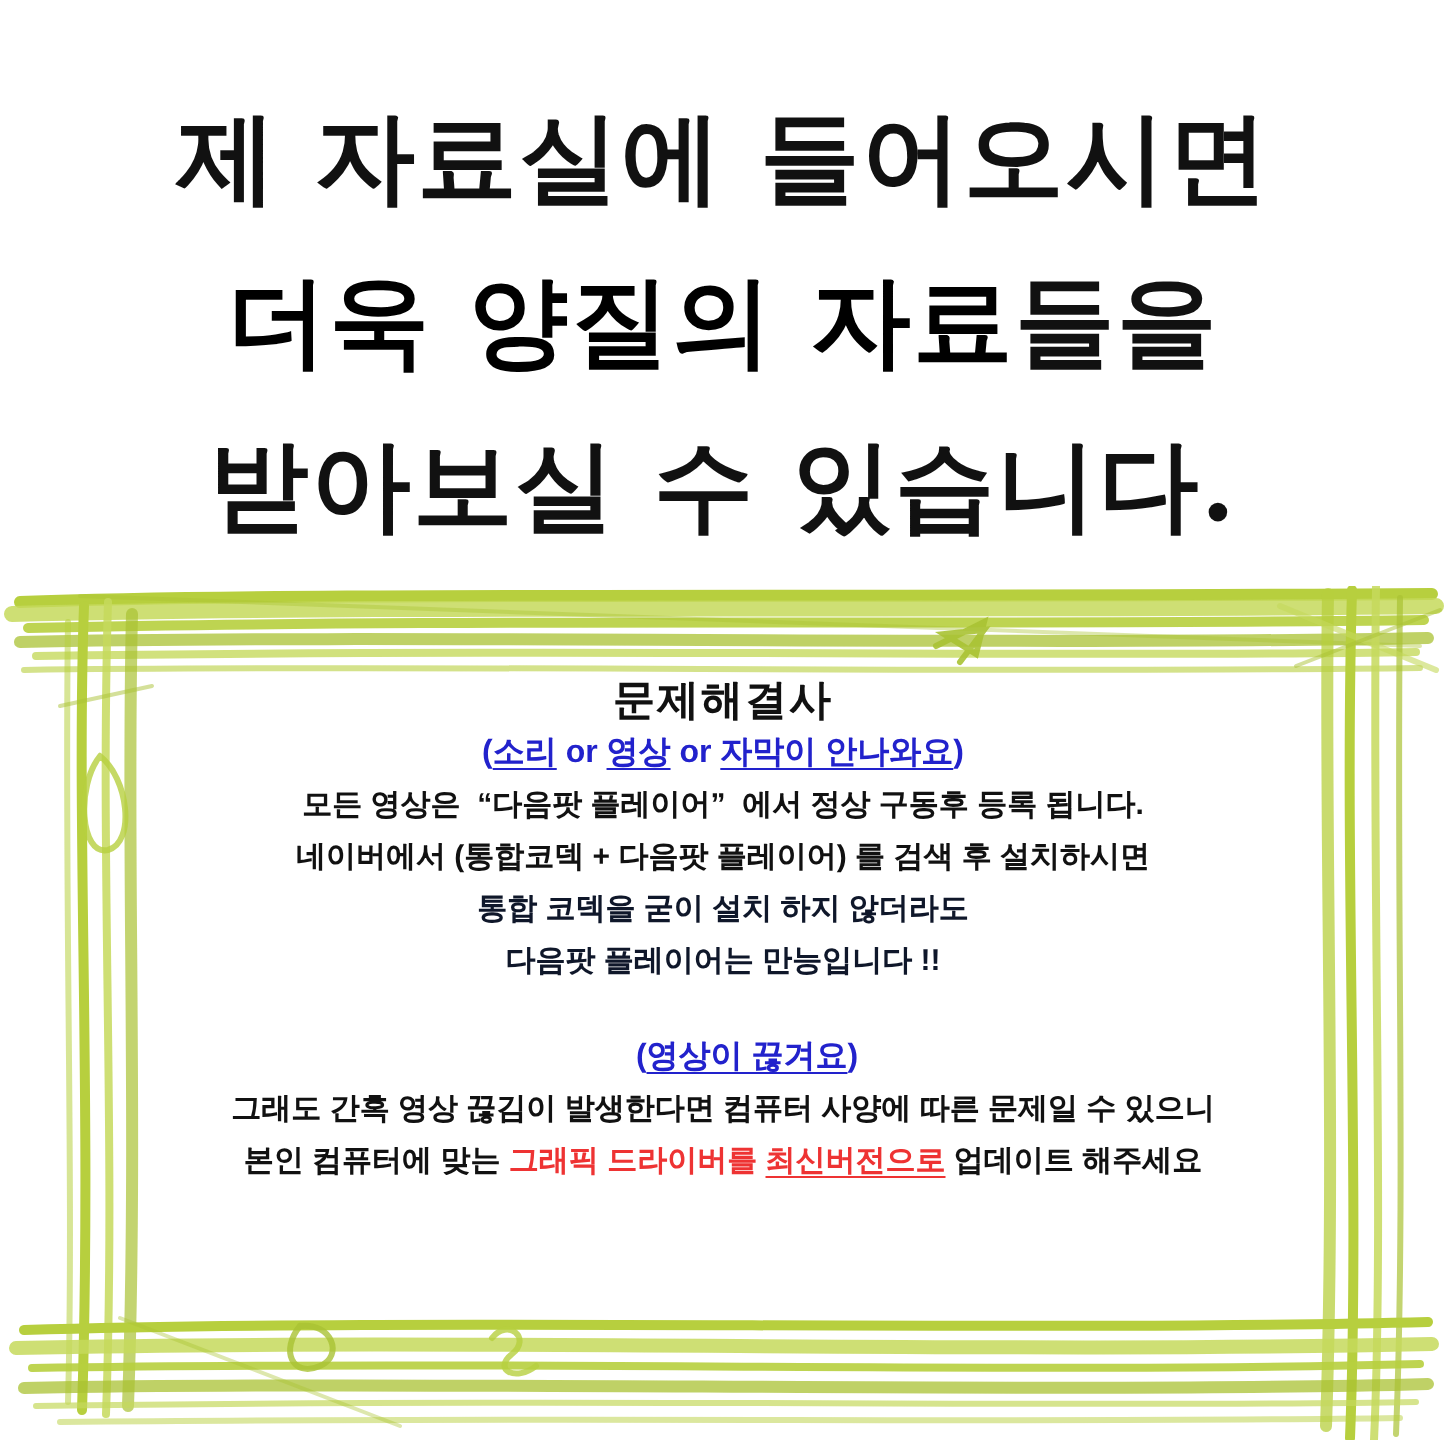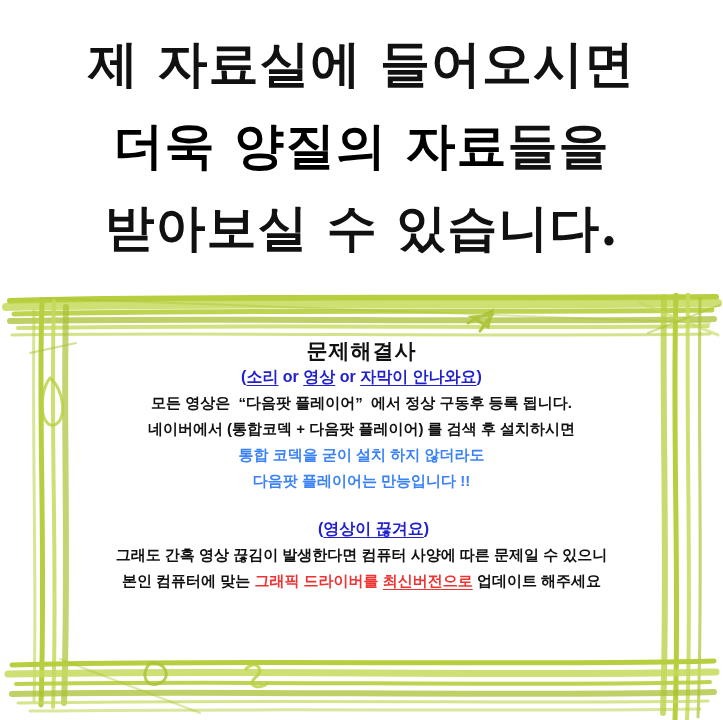--- a/index.html
+++ b/index.html
@@ -3,21 +3,21 @@
 <meta charset="utf-8">
 <style>
   html,body{margin:0;padding:0;}
   body{
     width:723px;height:720px;position:relative;overflow:hidden;
     background:#ffffff;
     font-family:"Liberation Sans",sans-serif;
   }
   
   .intro{
-    position:absolute;top:1px;left:0;width:723px;height:293px;
+    position:absolute;top:16px;left:0;width:723px;height:293px;
     display:flex;flex-direction:column;align-items:center;justify-content:flex-start;
     padding-top:22px;box-sizing:border-box;
   }
   .intro-line{
     font-family:"DejaVu Serif","Liberation Serif",serif;
     font-weight:bold;
     font-size:50px;line-height:82px;
     color:#111111;letter-spacing:1px;white-space:pre;
   }
   .intro-highlight{color:#000000;}
@@ -32,21 +32,21 @@
   .sketch-border path{fill:none;stroke-linecap:round;}
   .notice-content{
     position:absolute;top:0;left:0;width:723px;height:427px;
     box-sizing:border-box;padding-top:45px;text-align:center;
   }
   .line{line-height:26px;font-size:15px;font-weight:bold;color:#111111;white-space:pre;}
   .line span{white-space:pre;}
   .box-title{font-size:21px;letter-spacing:1px;}
   .blue-heading{color:#2222cc;font-size:16px;}
   .blue-heading .u{text-decoration:underline;text-underline-offset:3px;}
-  .red-line{color:#3b82f6;}
+  .red-line{color:#0f172a;}
   .red-part{color:#ee3333;}
   .red-underline{color:#ee3333;text-decoration:underline;text-underline-offset:3px;}
   .section-gap{margin-top:22px;padding-left:24px;}
 </style>
 </head>
 <body>
 
 <div class="intro">
   <div class="intro-line">제 자료실에 들어오시면</div>
   <div class="intro-line"><span class="intro-highlight">더욱 양질의 자료</span><span>들을</span></div>

